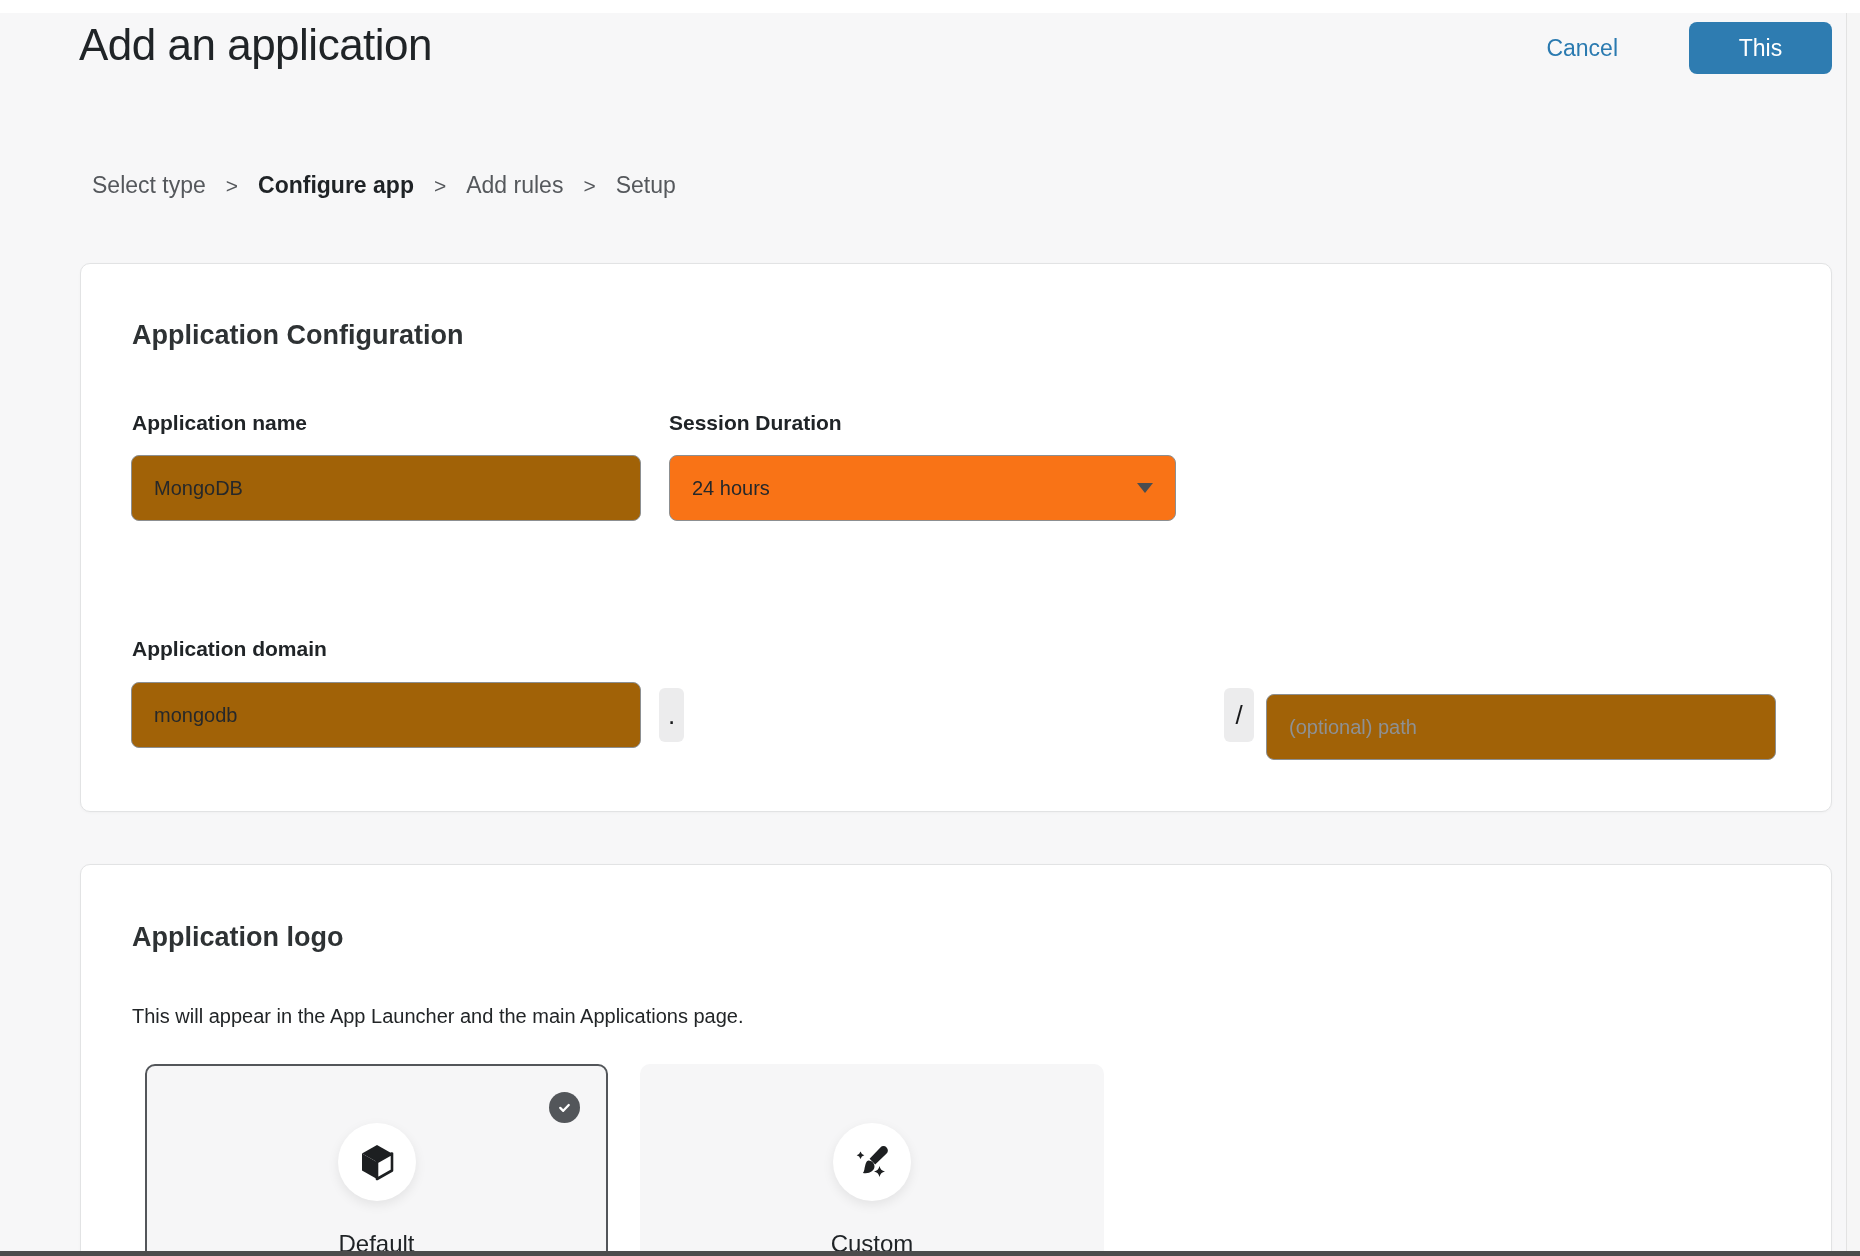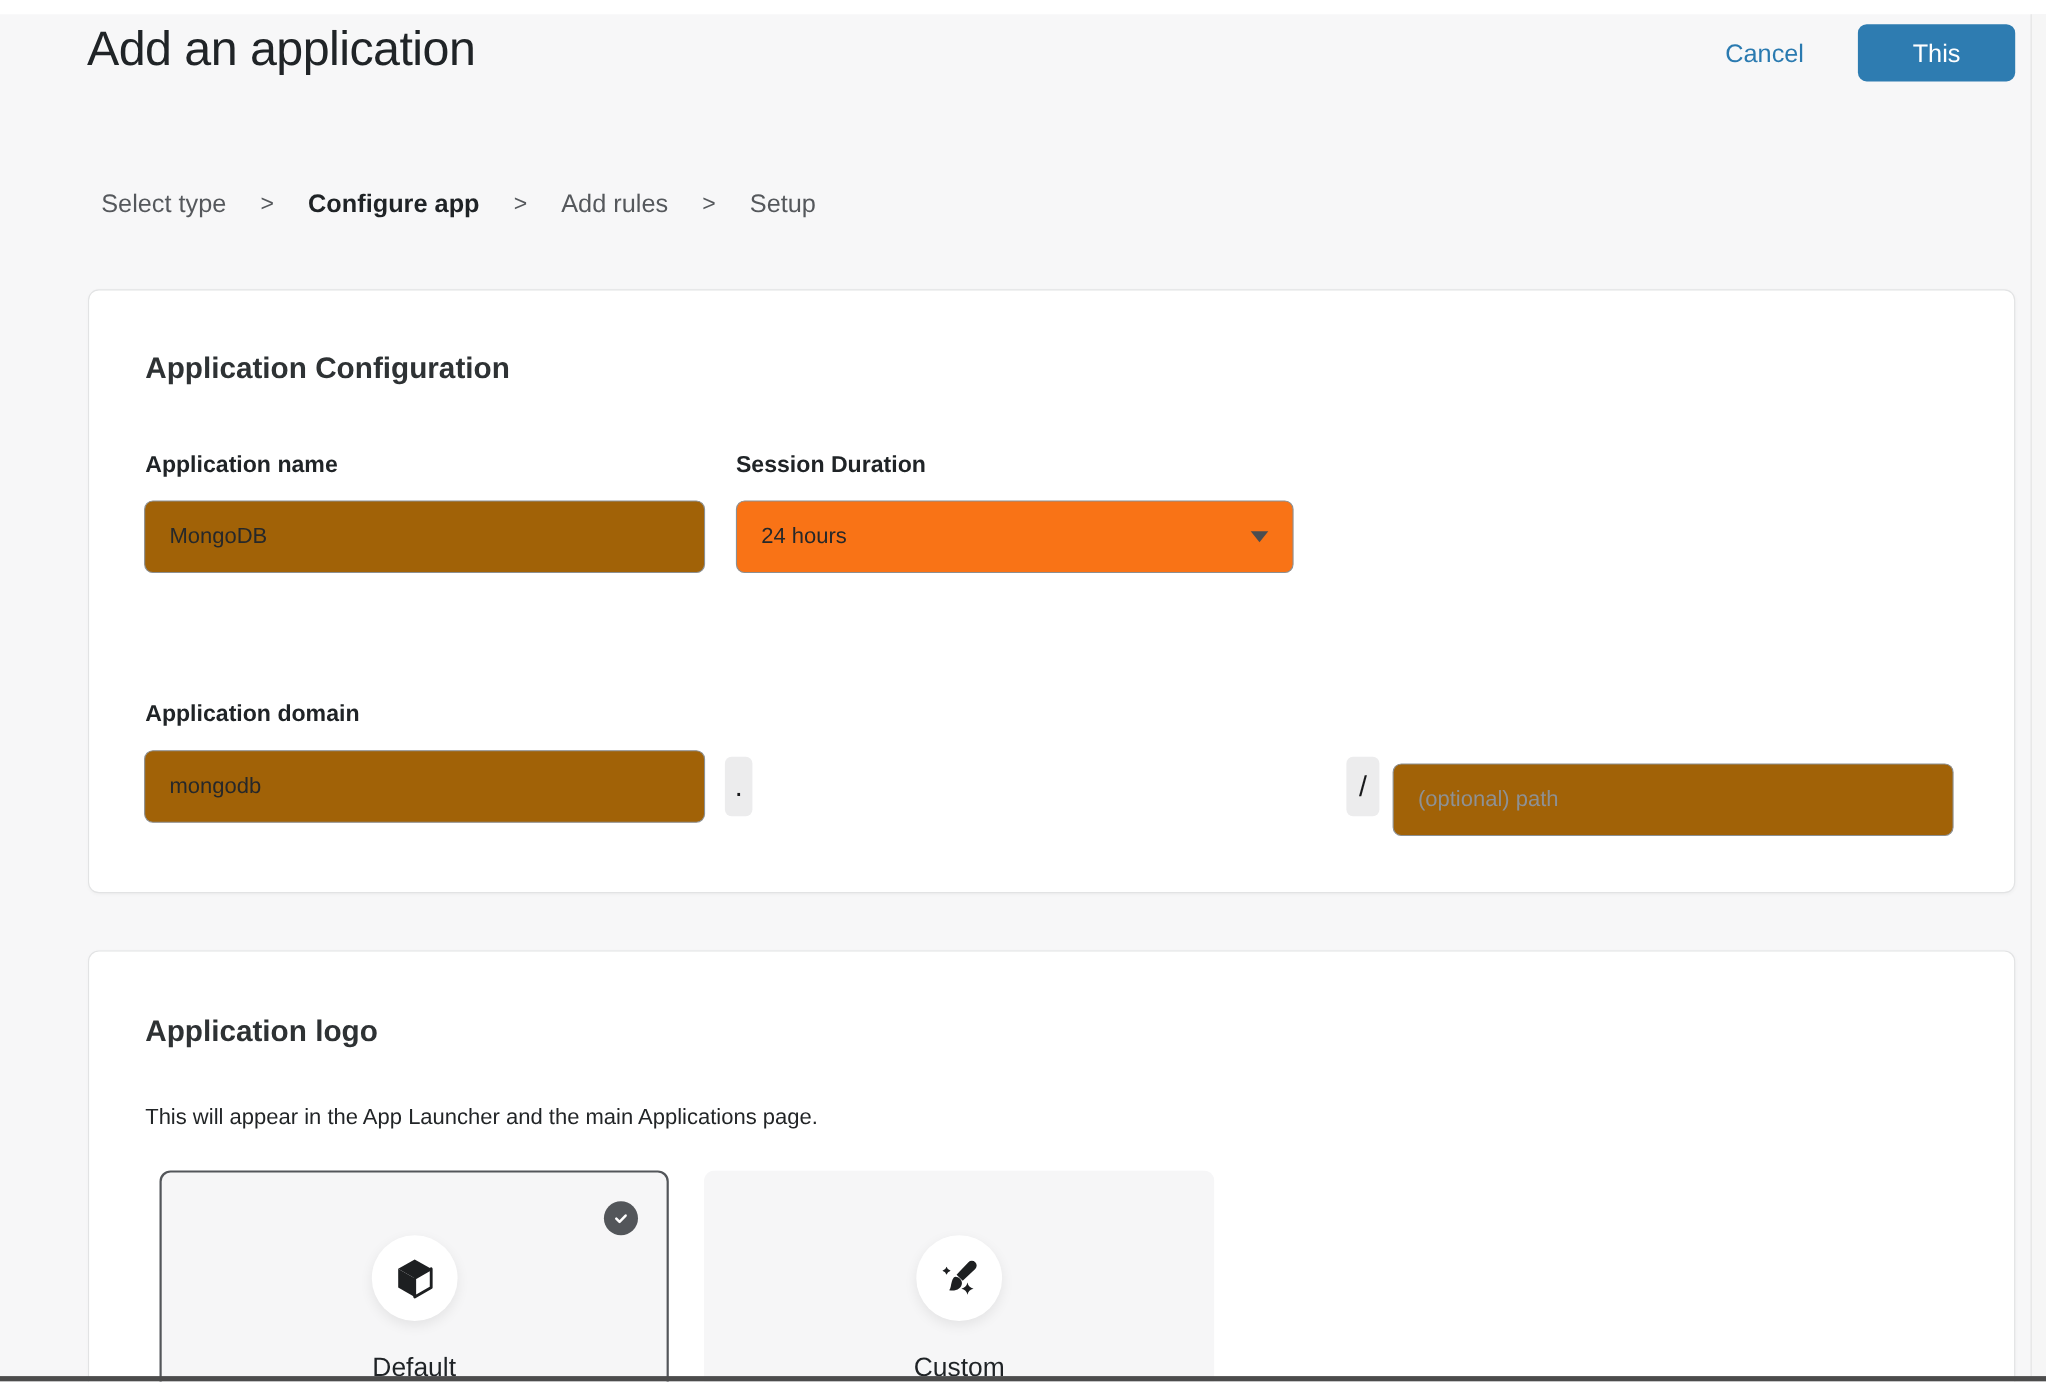--- a/index.html
+++ b/index.html
@@ -15,35 +15,35 @@
     position: absolute; top: 0; left: 0; right: 0; height: 13px;
     background: #ffffff;
   }
   
   .page-title {
     position: absolute; left: 79px; top: 20px;
     font-size: 44px; font-weight: 400; letter-spacing: -0.5px; color: #202427;
   }
   .header-actions {
     position: absolute; top: 22px; right: 28px;
-    display: flex; align-items: center; gap: 49px; height: 52px;
+    display: flex; align-items: center; gap: 71px; height: 52px;
   }
   .cancel-link {
     color: #2a7ab0; font-size: 23px; cursor: pointer; background: none; border: none;
     font-family: inherit;
   }
   .next-btn {
     background: #2e7cb1; color: #ffffff; border: none; border-radius: 8px;
     width: 143px; height: 52px; font-size: 23px; cursor: pointer;
     font-family: inherit;
   }
   
   .steps {
     position: absolute; left: 92px; top: 172px;
-    display: flex; align-items: center; gap: 31px;
+    display: flex; align-items: center; gap: 20px;
     font-size: 23px; color: #55585c;
   }
   .step { cursor: pointer; }
   .step.active { font-weight: 700; color: #1f2326; }
   .step-sep { font-size: 21px; color: #55585c; }
   
   .card {
     position: absolute; left: 80px; width: 1752px;
     background: #ffffff; border: 1px solid #e2e3e4; border-radius: 10px;
     box-shadow: 0 1px 3px rgba(0,0,0,0.03);

